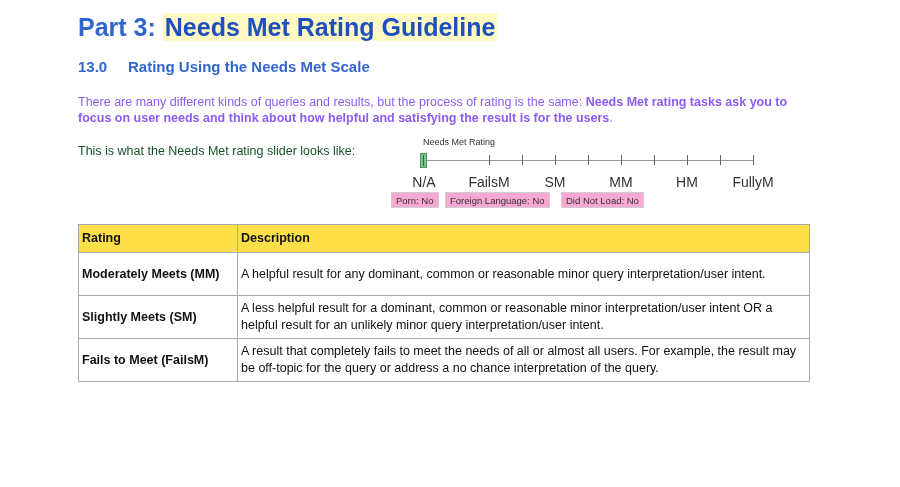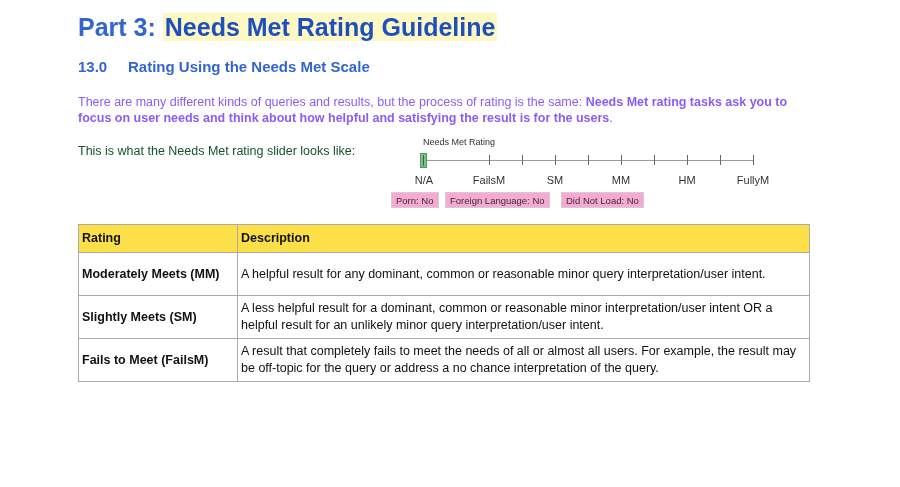--- a/index.html
+++ b/index.html
@@ -12,21 +12,21 @@
   .section-title .num { display: inline-block; width: 50px; }
   .intro { left: 78px; top: 94px; width: 740px; font-size: 12.5px; line-height: 16px; color: #8b5cf6; }
   .intro b { font-weight: bold; }
   .slider-caption { left: 78px; top: 144px; font-size: 12.5px; color: #14532d; white-space: nowrap; }
   .slider-wrap { left: 385px; top: 134px; width: 420px; height: 80px; }
   .slider-title { left: 38px; top: 3px; font-size: 9px; color: #333; white-space: nowrap; }
   .track { left: 39px; top: 26px; width: 330px; height: 1px; background: #9a9a9a; }
   .tick { width: 1px; height: 10px; background: #666; top: 21px; }
   .handle { left: 35px; top: 19px; width: 7px; height: 15px; background: #7cc08e; border: 1px solid #4f9a63; box-sizing: border-box; }
   .handle::after { content: ""; position: absolute; left: 2px; top: 1px; width: 1px; height: 11px; background: #2d6b3c; }
-  .tick-label { top: 40px; font-size: 11px; color: #333; transform: translateX(-50%); white-space: nowrap; }
+  .tick-label { top: 40px; font-size: 14px; color: #333; transform: translateX(-50%); white-space: nowrap; }
   .flag-btn { top: 58px; height: 16px; line-height: 16px; font-size: 9.5px; color: #333; background: #f9a8d4; border: 1px solid #cfcfcf; box-sizing: border-box; padding: 0 4px; white-space: nowrap; }
   table.guide { position: absolute; left: 78px; top: 224px; width: 732px; border-collapse: collapse; font-size: 12.5px; }
   table.guide th, table.guide td { border: 1px solid #aaaaaa; padding: 2px 3px; vertical-align: middle; text-align: left; line-height: 17px; }
   table.guide th { background: #fde047; font-weight: bold; height: 23px; }
   table.guide td.rating { font-weight: bold; width: 152px; }
   table.guide td { height: 38px; }
 </style>
 </head>
 <body>
 

